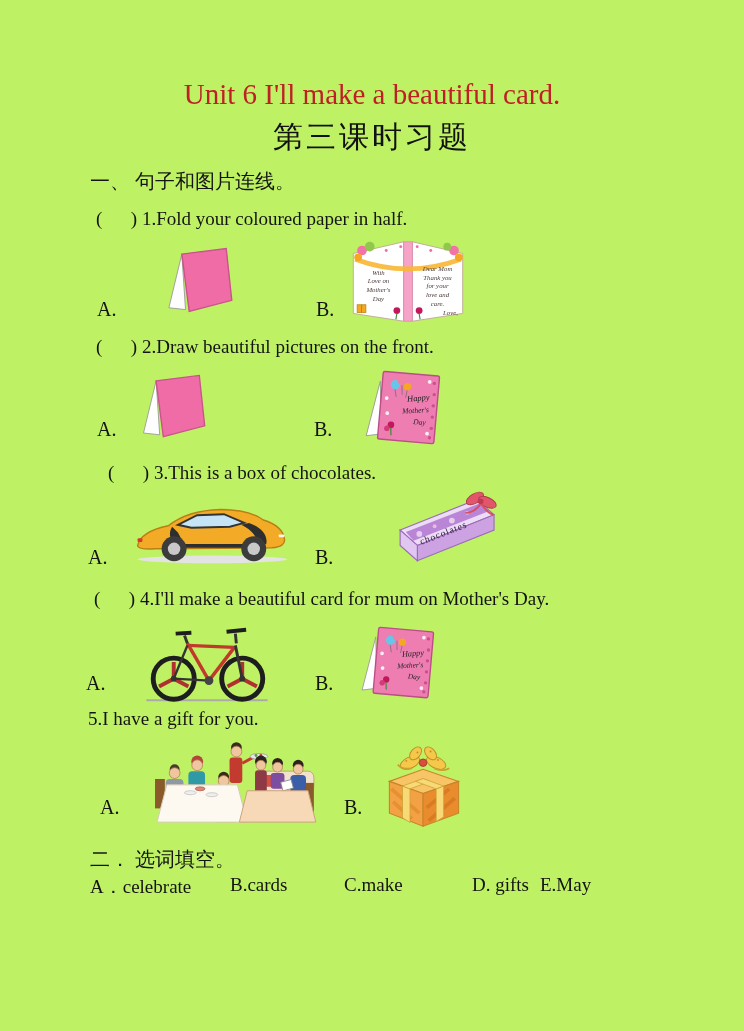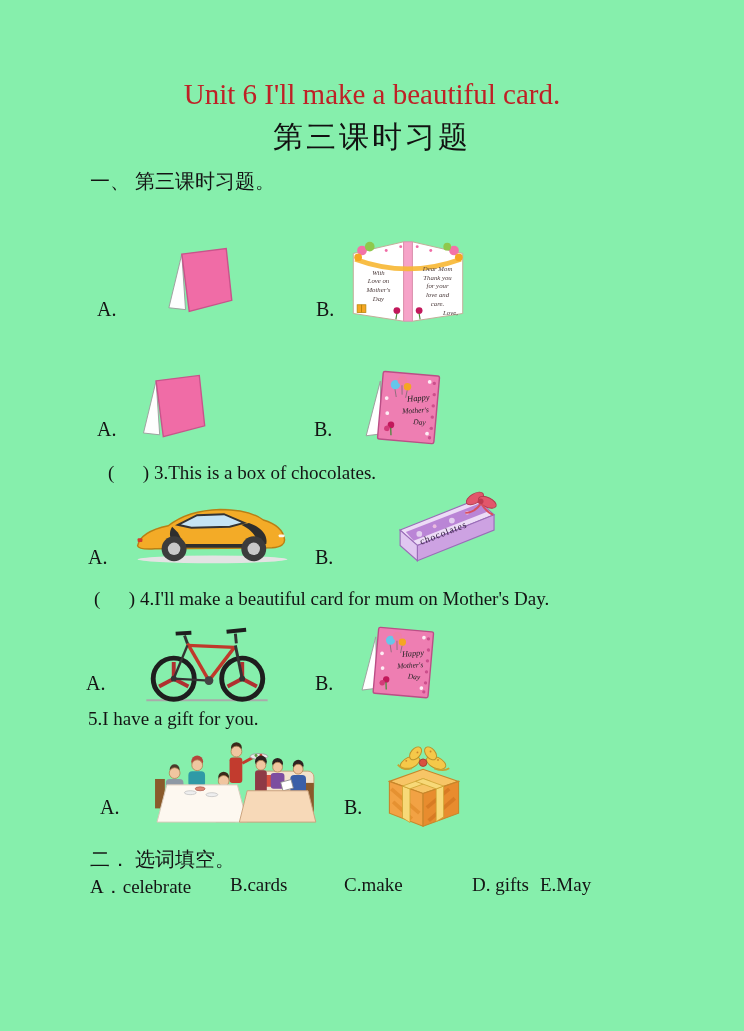--- a/index.html
+++ b/index.html
@@ -1,38 +1,39 @@
 <!DOCTYPE html>
 <html><head>
 <meta charset="utf-8">
 <style>
   html,body { margin:0; padding:0; background:#ffffff; }
   #page {
-    position:relative; width:744px; height:1031px; background:#86efac;
+    position:relative; width:744px; height:1031px; background:#bef264;
     font-family:"Liberation Serif", serif; color:#141414; overflow:hidden;
   }
   .abs { position:absolute; }
   .title { left:0; width:744px; text-align:center; font-size:29px; color:#bf2026; }
   .subtitle { left:0; width:744px; text-align:center; font-size:30px; letter-spacing:3px; color:#111; }
   .heading { font-size:20px; }
   .qline { font-size:19px; white-space:pre; }
   .opt { font-size:20px; }
   svg text { font-family:"Liberation Serif", serif; }
   .illus { line-height:0; }
 </style>
 </head>
 <body>
 
 <div id="page">
 
   <div class="abs title" style="top:78px;">Unit 6 I'll make a beautiful card.</div>
   <div class="abs subtitle" style="top:117px;">第三课时习题</div>
 
-  <div class="abs heading" style="top:168px; left:90px;">一、 第三课时习题。</div>
-
+  <div class="abs heading" style="top:168px; left:90px;">一、 句子和图片连线。</div>
+
+  <div class="abs qline" style="top:208px; left:96px;"><span>(      ) </span><span>1.Fold your coloured paper in half.</span></div>
 
   <div class="abs illus" style="top:243px; left:150px;">
     <svg width="84" height="74" viewBox="0 0 90 80">
       <polygon points="34,12 20,70 38,72" fill="#fefefe" stroke="#9b9b9b" stroke-width="1"></polygon>
       <polygon points="34,12 82,6 88,62 42,74" fill="#f06ca6" stroke="#c9538b" stroke-width="1.5"></polygon>
     </svg>
   </div>
   <div class="abs illus" style="top:236px; left:346px;">
     <svg width="124" height="92" viewBox="0 0 125 95">
       <polygon points="6,18 58,6 58,88 6,80" fill="#ffffff" stroke="#c3ab97" stroke-width="1"></polygon>
@@ -63,20 +64,21 @@
       <line x1="14.5" y1="71" x2="14.5" y2="79" stroke="#b8860b" stroke-width="1"></line>
       <circle cx="51" cy="77" r="3.5" fill="#c2185b"></circle>
         <line x1="51" y1="80" x2="50" y2="86" stroke="#4a8a3c" stroke-width="1.2"></line>
       <circle cx="74" cy="77" r="3.5" fill="#c2185b"></circle>
         <line x1="74" y1="80" x2="75" y2="86" stroke="#4a8a3c" stroke-width="1.2"></line>
     </svg>
   </div>
   <span class="abs opt" style="top:298px; left:97px;">A.</span>
   <span class="abs opt" style="top:298px; left:316px;">B.</span>
 
+  <div class="abs qline" style="top:336px; left:96px;"><span>(      ) </span><span>2.Draw beautiful pictures on the front.</span></div>
 
   <div class="abs illus" style="top:370px; left:122px;">
     <svg width="88" height="72" viewBox="0 0 90 80">
       <polygon points="34,12 20,70 38,72" fill="#fefefe" stroke="#9b9b9b" stroke-width="1"></polygon>
       <polygon points="34,12 82,6 88,62 42,74" fill="#f06ca6" stroke="#c9538b" stroke-width="1.5"></polygon>
     </svg>
   </div>
   <div class="abs illus" style="top:368px; left:350px;">
     <svg width="102" height="80" viewBox="0 0 100 85">
       <polygon points="28,14 13,72 29,70" fill="#ffffff" stroke="#9b9b9b" stroke-width="1"></polygon>

